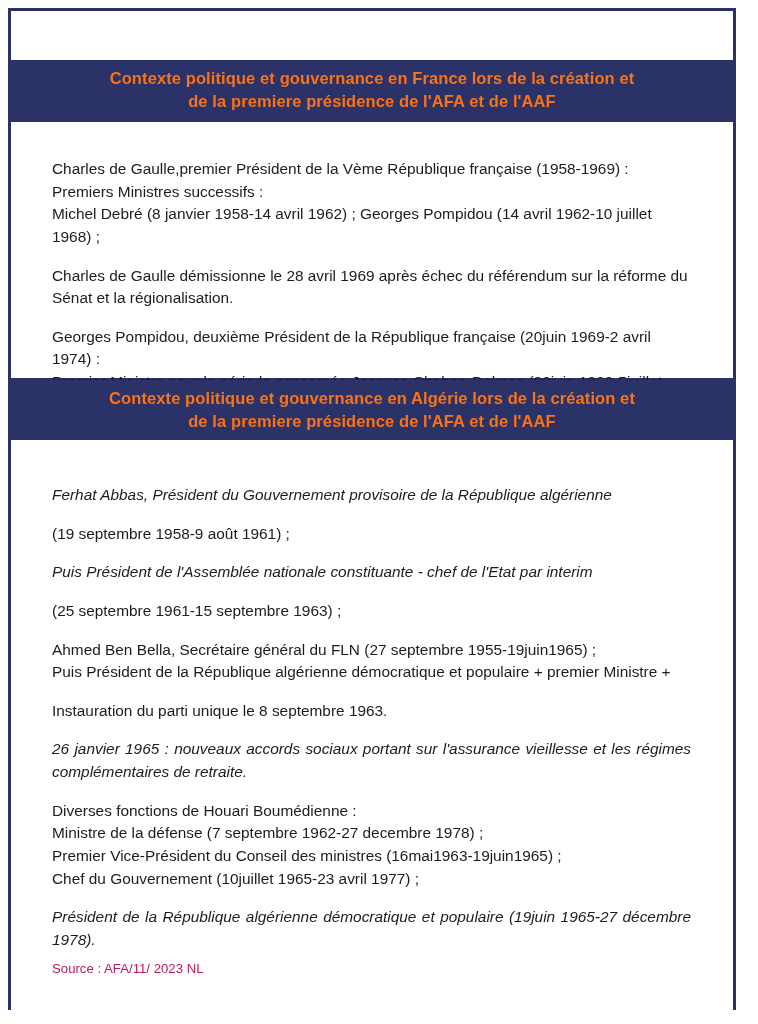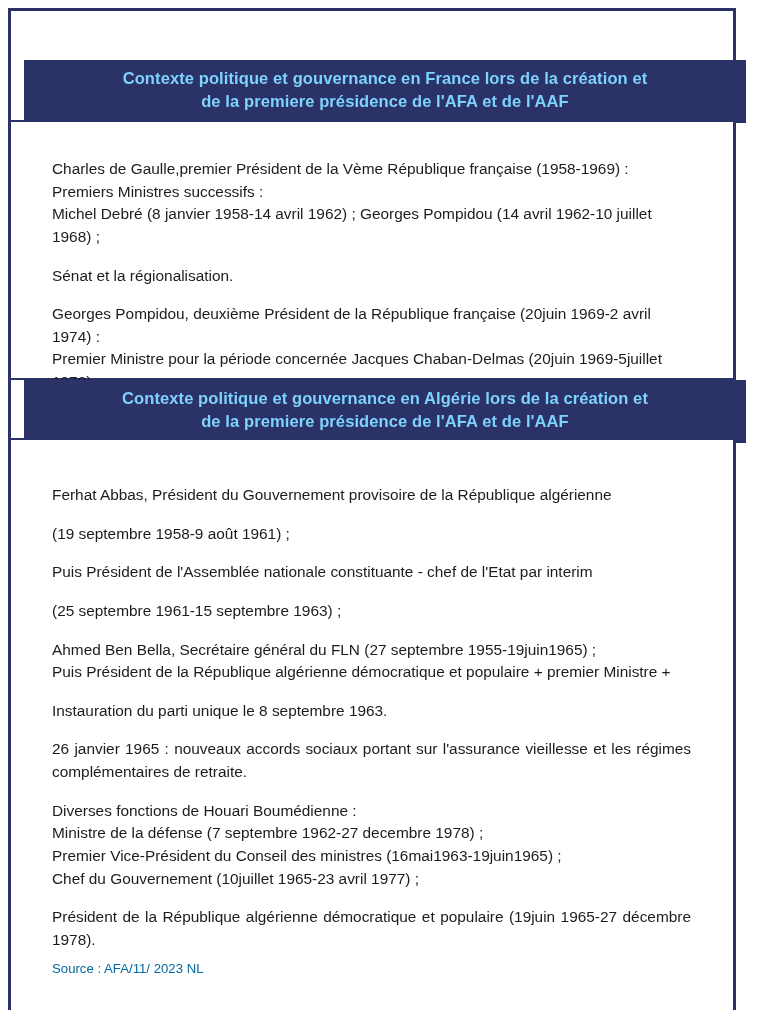--- a/index.html
+++ b/index.html
@@ -43,24 +43,24 @@
     top: 8px;
     width: 728px;
     height: 1002px;
     box-sizing: border-box;
     padding: 0;
   }
 
   
   .band {
     position: absolute;
-    left: 16px;
+    left: 3px;
     width: 722px;
     background: #2b3268;
-    color: #7dd3fc;
+    color: #f97316;
     text-align: center;
     box-sizing: border-box;
     padding: 7px 40px 9px 40px;
     font-size: 16.5px;
     line-height: 1.42;
     font-weight: bold;
     letter-spacing: 0.1px;
   }
   .band .band-line {
     display: block;
@@ -108,35 +108,36 @@
   }
 
   p.para {
     margin: 0 0 16px 0;
   }
   p.para:last-child { margin-bottom: 0; }
 
   p.justify {
     text-align: justify;
     text-justify: inter-word;
+    font-style: italic;
   }
 
   .line { display: block; }
 
   
   .gap-lg { margin-bottom: 31px; }
   .gap-md { margin-bottom: 22px; }
   .gap-none { margin-bottom: 0; }
 
   .source {
     position: absolute;
     left: 44px;
     top: 952px;
     font-size: 13.2px;
-    color: #0369a1;
+    color: #be185d;
     line-height: 1.3;
   }
 </style>
 </head>
 <body>
 
 <div class="page">
   <div class="page-frame"></div>
 
   <div class="content">
@@ -149,20 +150,21 @@
     <div class="textbox" id="box-france">
       <div class="inner body-text">
 
         <p class="para gap-md">
           <span class="line">Charles de Gaulle,premier Président de la Vème République française (1958-1969) :</span>
           <span class="line">Premiers Ministres successifs :</span>
           <span class="line">Michel Debré (8 janvier 1958-14 avril 1962) ; Georges Pompidou (14 avril 1962-10 juillet 1968) ;</span>
         </p>
 
         <p class="para gap-md">
+          <span class="line">Charles de Gaulle démissionne le 28 avril 1969 après échec du référendum sur la réforme du</span>
           <span class="line">Sénat et la régionalisation.</span>
         </p>
 
         <p class="para gap-none">
           <span class="line">Georges Pompidou, deuxième Président de la République française (20juin 1969-2 avril 1974) :</span>
           <span class="line">Premier Ministre pour la période concernée Jacques Chaban-Delmas (20juin 1969-5juillet 1972).</span>
         </p>
 
       </div>
     </div>

